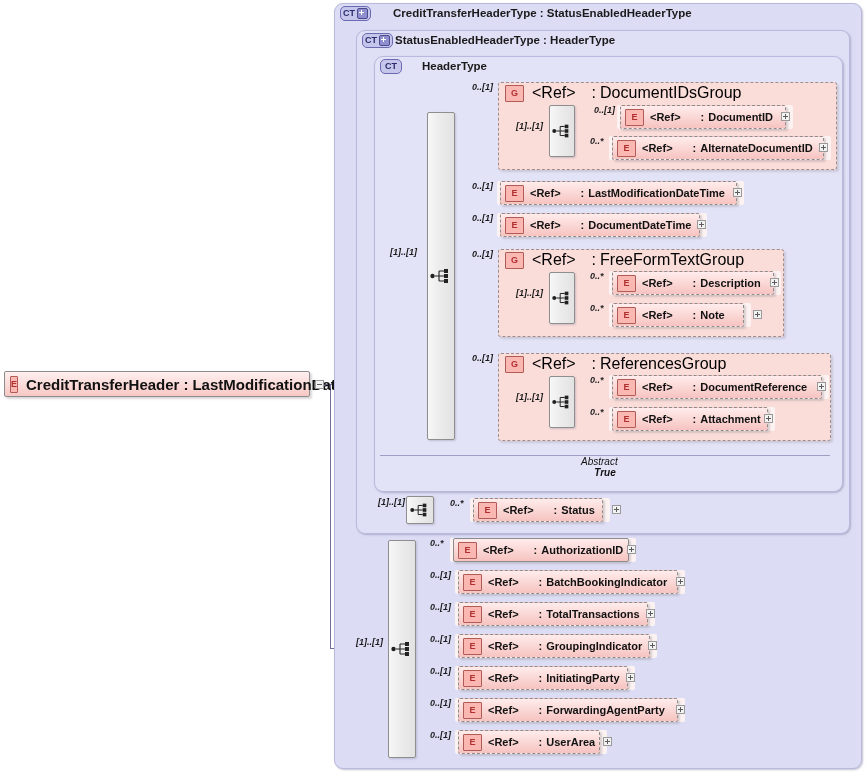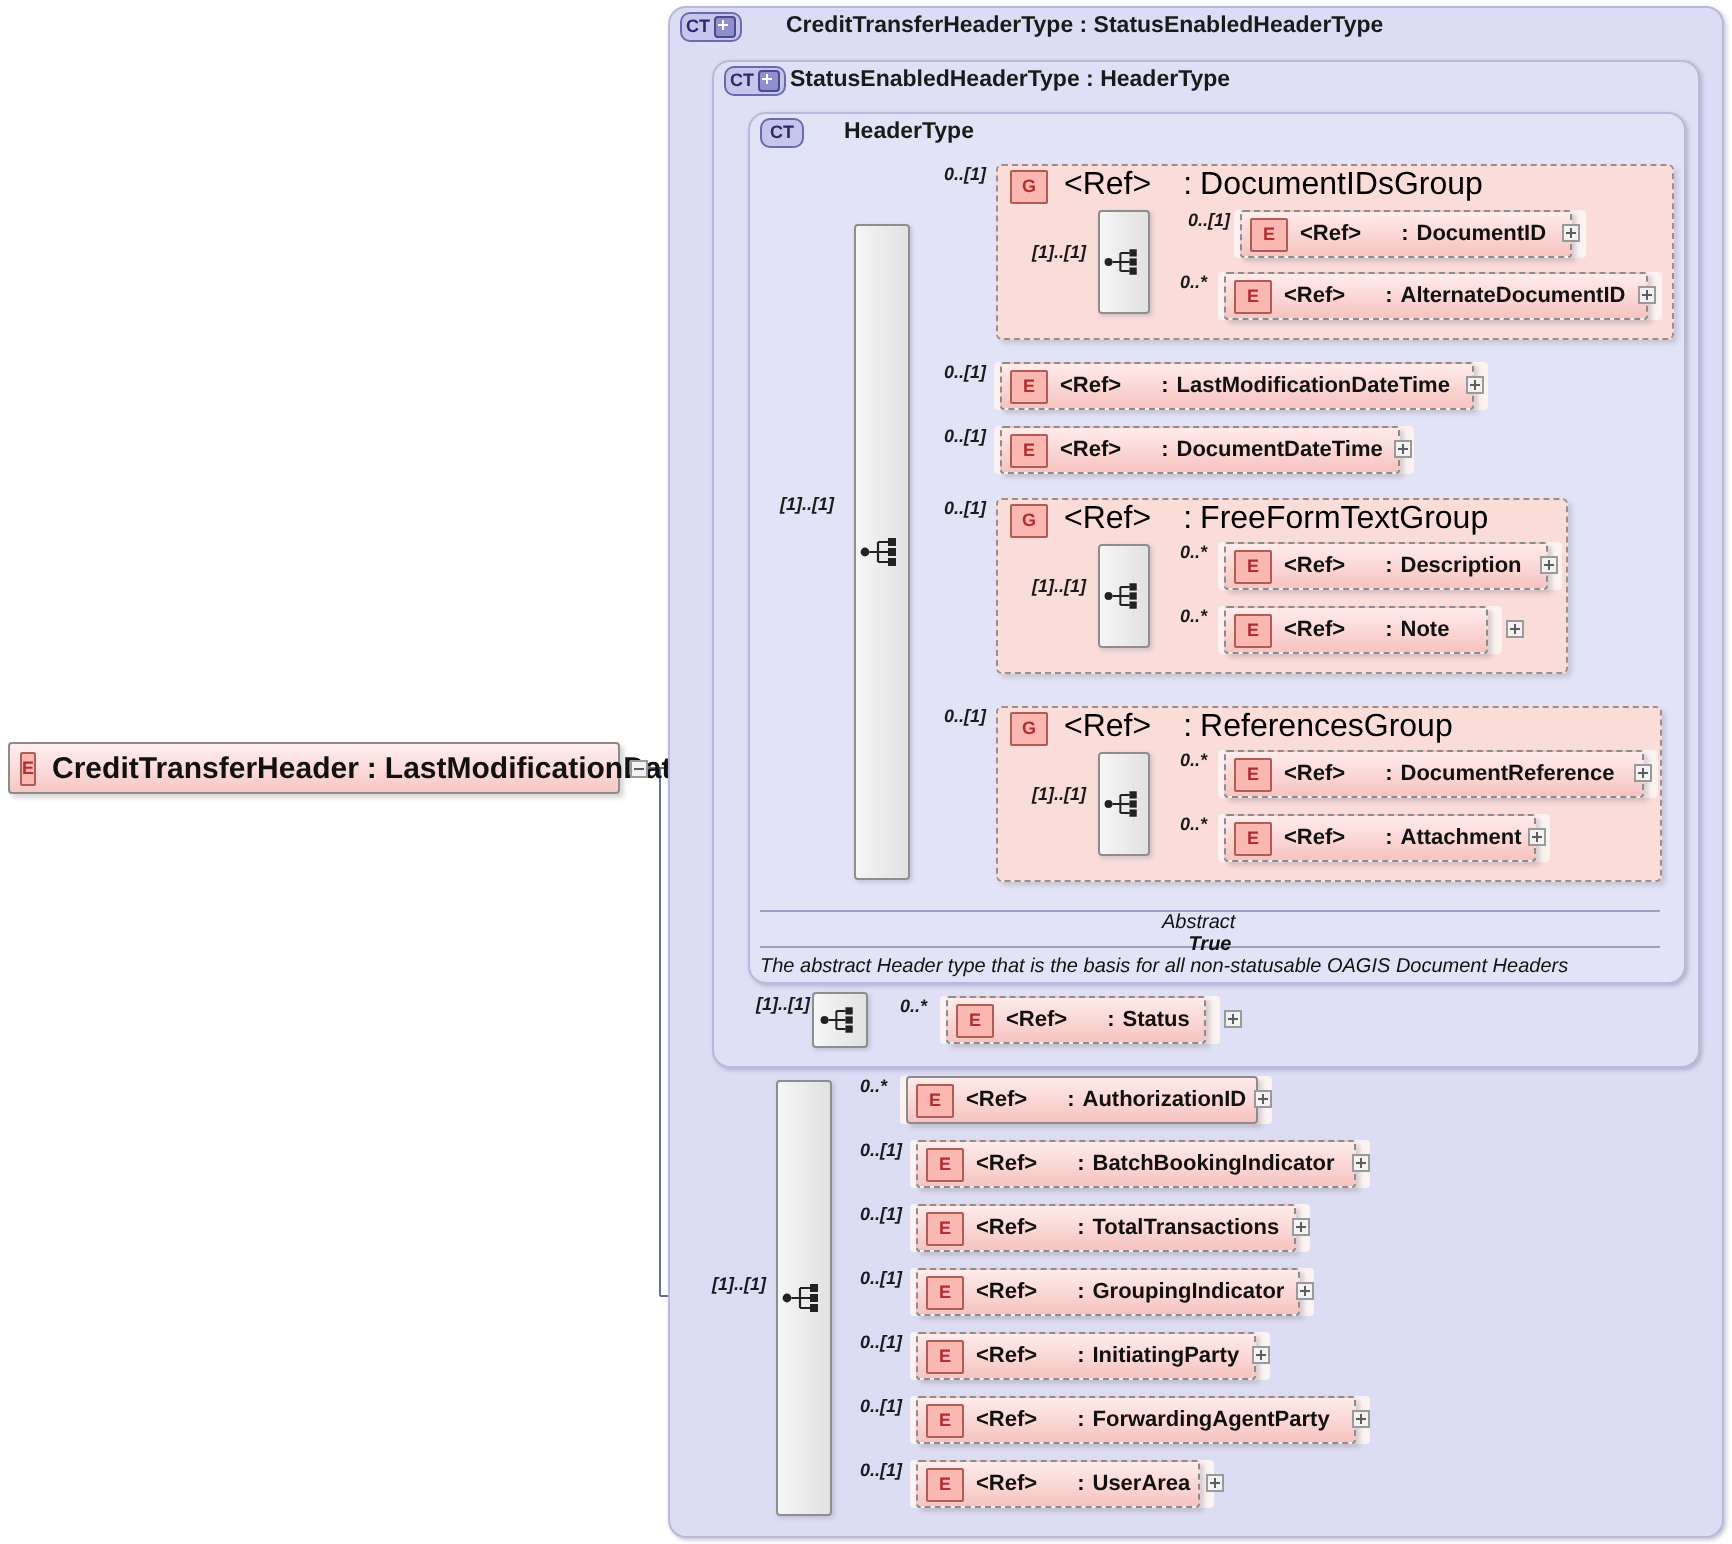--- a/index.html
+++ b/index.html
@@ -366,21 +366,20 @@
     <span class="typ">Attachment</span>
   </div>
   <div class="plusbox" style="left:764px;top:414px;"></div>
   <div class="occ" style="left:590px;top:407px;">0..*</div>
 
   <div class="annot" style="left:380px;top:455px;width:450px;">
     <div class="row">
       <span class="k">Abstract</span>
       <span class="v">True</span>
     </div>
-    <div class="doc">The abstract Header type that is the basis for all non-statusable OAGIS Document Headers</div>
   </div>
 
   <div class="comp" style="left:406px;top:496px;width:28px;height:28px;">
     <svg width="20" height="15" viewBox="0 0 22 16">
       <circle cx="2.5" cy="8" r="2.2" fill="#222"></circle>
       <path d="M4.7 8 H9 M9 3 V13 M9 3 H14 M9 8 H14 M9 13 H14" stroke="#222" stroke-width="1.1" fill="none"></path>
       <rect x="14" y="1" width="4" height="4" fill="#222"></rect>
       <rect x="14" y="6" width="4" height="4" fill="#222"></rect>
       <rect x="14" y="11" width="4" height="4" fill="#222"></rect>
     </svg>

